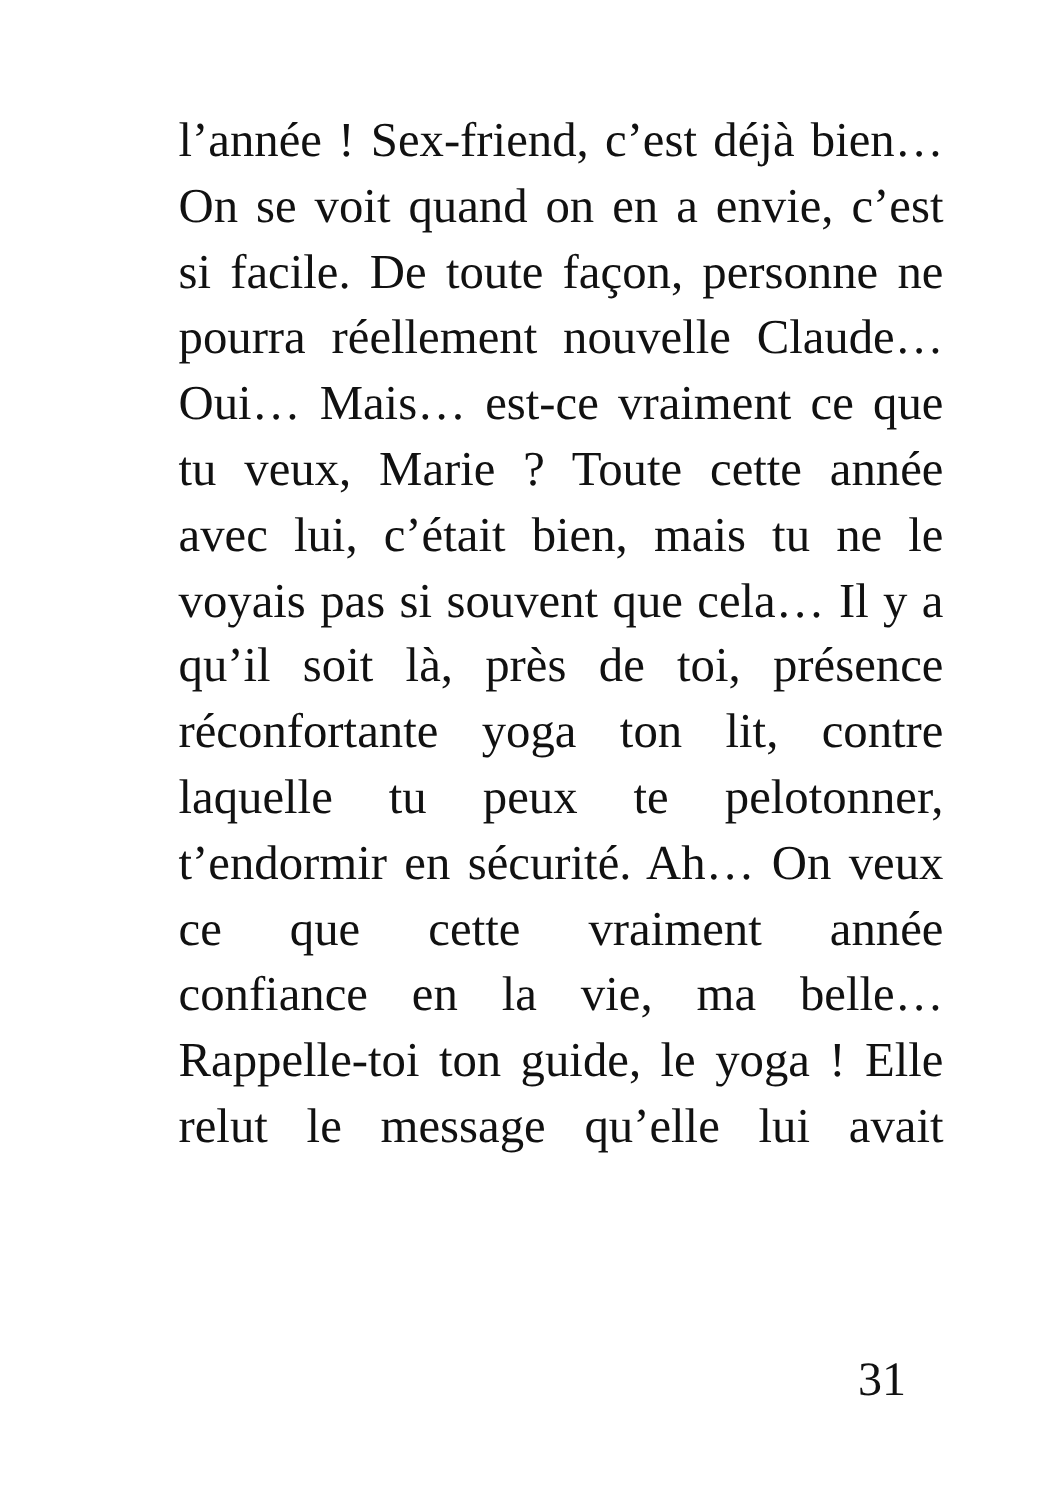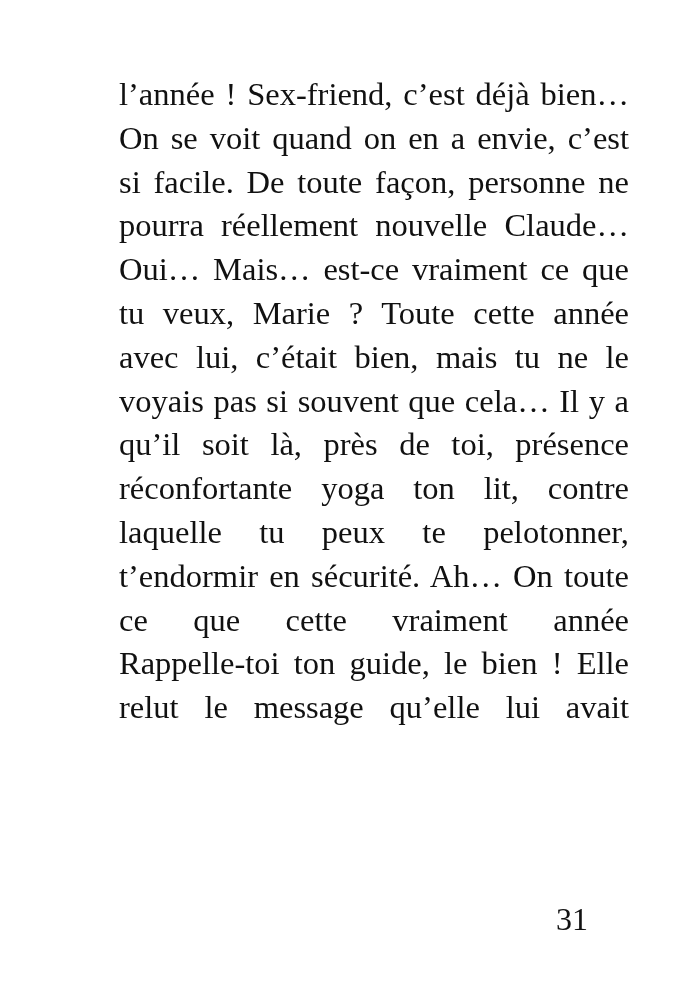--- a/index.html
+++ b/index.html
@@ -34,21 +34,21 @@
       height: 43.8px;
       line-height: 43.8px;
       font-size: 32.5px;
       text-align: justify;
       text-align-last: justify;
       white-space: nowrap;
       overflow: visible;
     }
     .page-number {
       position: absolute;
-      right: 112px;
+      right: 96px;
       top: 899px;
       font-size: 32px;
       line-height: 40px;
       color: #111111;
     }
   </style>
 </head>
 <body>
 
 <div class="page">
@@ -57,19 +57,20 @@
     <span class="line">On se voit quand on en a envie, c’est</span>
     <span class="line">si facile. De toute façon, personne ne</span>
     <span class="line">pourra réellement nouvelle Claude…</span>
     <span class="line">Oui… Mais… est-ce vraiment ce que</span>
     <span class="line">tu veux, Marie ? Toute cette année</span>
     <span class="line">avec lui, c’était bien, mais tu ne le</span>
     <span class="line">voyais pas si souvent que cela… Il y a</span>
     <span class="line">qu’il soit là, près de toi, présence</span>
     <span class="line">réconfortante yoga ton lit, contre</span>
     <span class="line">laquelle tu peux te pelotonner,</span>
-    <span class="line">t’endormir en sécurité. Ah… On toute</span>
+    <span class="line">t’endormir en sécurité. Ah… On veux</span>
     <span class="line">ce que cette vraiment année</span>
-    <span class="line">Rappelle-toi ton guide, le bien ! Elle</span>
+    <span class="line">confiance en la vie, ma belle…</span>
+    <span class="line">Rappelle-toi ton guide, le yoga ! Elle</span>
     <span class="line">relut le message qu’elle lui avait</span>
   </div>
   <div class="page-number">31</div>
 </div>
 
 </body></html>

